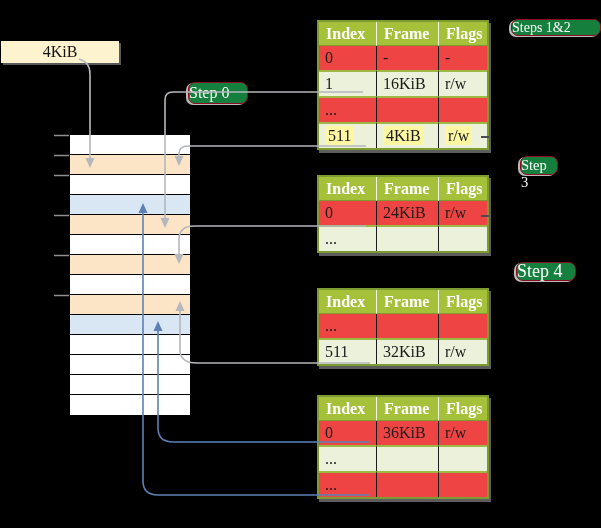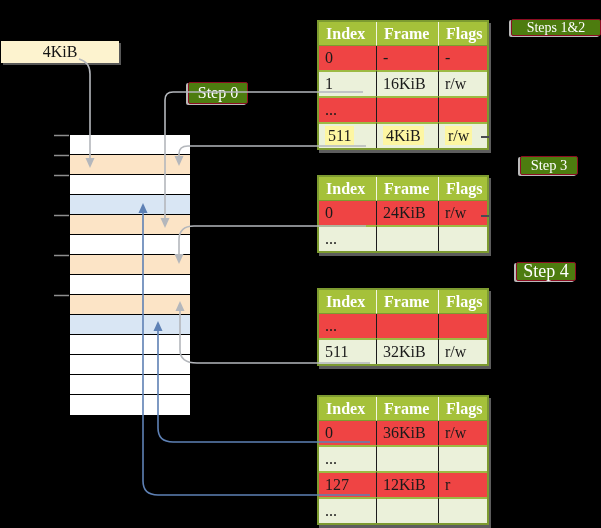--- a/index.html
+++ b/index.html
@@ -8,27 +8,27 @@
     font-family:"Liberation Serif","DejaVu Serif",serif;
   }
   
   .frame-label{
     position:absolute;left:1px;top:41px;width:118px;height:22px;
     background:#fdf3cf;color:#141414;font-size:16px;line-height:22px;text-align:center;
     box-shadow:2px 2px 0 rgba(160,160,160,.55);
   }
   
   .badge{
-    position:absolute;background:#4d7c0f;color:#ffffff;text-align:center;
-    border:1px solid #8c0d22;border-radius:2px;box-sizing:border-box;
+    position:absolute;background:#15803d;color:#ffffff;
+    border:1px solid #8c0d22;border-radius:7px;box-sizing:border-box;
     box-shadow:-2px 1px 0 #b9b9b9;
   }
   #badge-step0{left:188px;top:42px;width:60px;height:22px;font-size:16px;line-height:20px;margin-top:40px;}
   #badge-steps12{left:511px;top:19px;width:90px;height:17px;font-size:14px;line-height:15px;}
-  #badge-step3{left:520px;top:156px;width:58px;height:19px;font-size:14.5px;line-height:17px;}
+  #badge-step3{left:520px;top:156px;width:38px;height:19px;font-size:14.5px;line-height:17px;}
   #badge-step4{left:516px;top:262px;width:60px;height:19px;font-size:18px;line-height:17px;}
   
   .memory{
     position:absolute;left:69px;top:134px;width:120px;height:280px;
     border:1px solid #000;background:#fff;
   }
   .mrow{box-sizing:border-box;height:20px;border-bottom:1px solid #000;}
   .mrow:last-child{border-bottom:none;}
   .tone-white{background:#ffffff;}
   .tone-orange{background:#fce4c6;}
@@ -194,25 +194,20 @@
     <tbody>
       <tr>
         <td>0</td>
         <td>36KiB</td>
         <td>r/w</td>
       </tr>
       <tr>
         <td>...</td>
         <td></td>
         <td></td>
-      </tr>
-      <tr>
-        <td>127</td>
-        <td>12KiB</td>
-        <td>r</td>
       </tr>
       <tr>
         <td>...</td>
         <td></td>
         <td></td>
       </tr>
     </tbody>
   </table>
 
   <svg id="arrows" width="601" height="528" viewBox="0 0 601 528">

